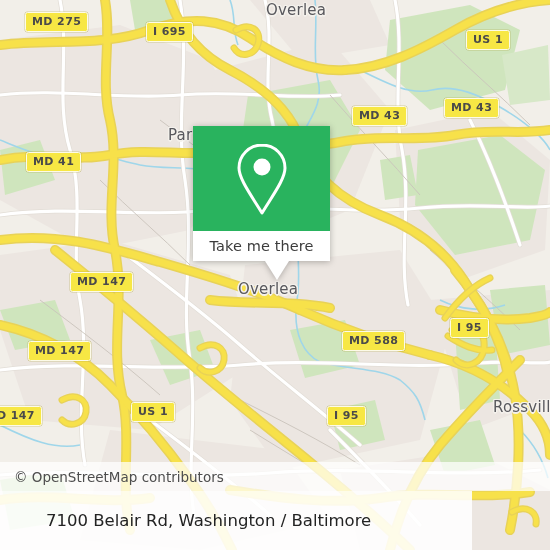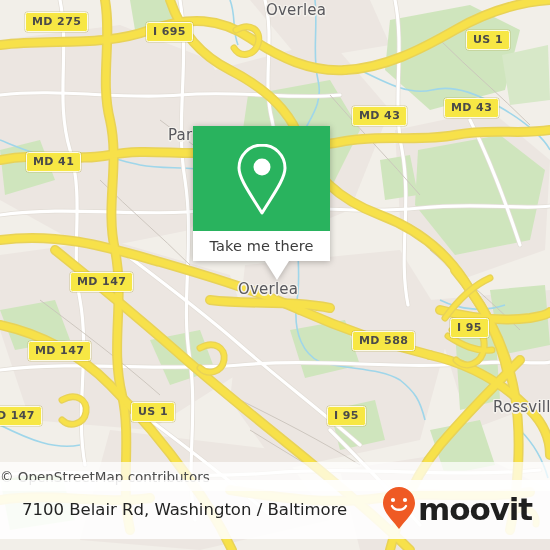--- a/index.html
+++ b/index.html
@@ -79,33 +79,34 @@
 
   
   #attribution-bar{
     position:absolute;
     left:0; top:462px;
     width:550px;height:29px;
     background:rgba(255,255,255,.72);
     display:flex;align-items:center;
   }
   #attribution-text{
+    padding-left:14px;
     color:#4d4d4d;
     font-family:"DejaVu Sans","Liberation Sans",sans-serif;
     font-size:13.5px;
     white-space:nowrap;
   }
 
   
   #footer-bar{
     position:absolute;
-    left:0; top:480px;
-    width:550px;height:59px;
+    left:0; top:491px;
+    width:448px;height:59px;
     background:rgba(255,255,255,.88);
-    display:flex;align-items:center;justify-content:space-between;
+    display:flex;align-items:center;justify-content:space-between;padding-left:24px;
   }
   #footer-address{
     padding-left:22px;
     color:#232323;
     font-family:"DejaVu Sans","Liberation Sans",sans-serif;
     font-size:16.5px;
     white-space:nowrap;
   }
   #brand-logo{
     display:flex;align-items:center;
@@ -306,21 +307,21 @@
   </div>
 
   <div>
     <div class="shield" style="left:25px;top:12px;">MD 275</div>
     <div class="shield" style="left:146px;top:2px;margin-top:20px;">I 695</div>
     <div class="shield" style="left:466px;top:30px;">US 1</div>
     <div class="shield" style="left:444px;top:98px;">MD 43</div>
     <div class="shield" style="left:352px;top:106px;">MD 43</div>
     <div class="shield" style="left:26px;top:152px;">MD 41</div>
     <div class="shield" style="left:70px;top:272px;">MD 147</div>
-    <div class="shield" style="left:352px;top:331px;">MD 588</div>
+    <div class="shield" style="left:342px;top:331px;">MD 588</div>
     <div class="shield" style="left:450px;top:318px;">I 95</div>
     <div class="shield" style="left:28px;top:341px;">MD 147</div>
     <div class="shield" style="left:-10px;top:406px;">D 147</div>
     <div class="shield" style="left:131px;top:402px;">US 1</div>
     <div class="shield" style="left:327px;top:406px;">I 95</div>
   </div>
 
   <div id="popup">
     <div id="popup-image">
       <span>
@@ -335,26 +336,15 @@
     </div>
     <div id="popup-tail"></div>
   </div>
 
   <div id="attribution-bar">
     <span id="attribution-text">© OpenStreetMap contributors</span>
   </div>
 
   <div id="footer-bar">
     <span id="footer-address">7100 Belair Rd, Washington / Baltimore</span>
-    <span id="brand-logo">
-      <span>
-        <svg width="34" height="44" viewBox="0 0 34 44" xmlns="http://www.w3.org/2000/svg">
-          <path d="M17 1 C8.2 1 1 8.2 1 17 C1 26.5 11 34.5 17 43 C23 34.5 33 26.5 33 17 C33 8.2 25.8 1 17 1 Z" fill="#ef5a24"></path>
-          <circle cx="11" cy="14" r="2.1" fill="#ffffff"></circle>
-          <circle cx="23" cy="14" r="2.1" fill="#ffffff"></circle>
-          <path d="M10 20 C12.5 25 21.5 25 24 20" stroke="#ffffff" stroke-width="2.3" fill="none" stroke-linecap="round"></path>
-        </svg>
-      </span>
-      <span id="brand-wordmark">moovit</span>
-    </span>
   </div>
 
 </div>
 
 </body></html>

